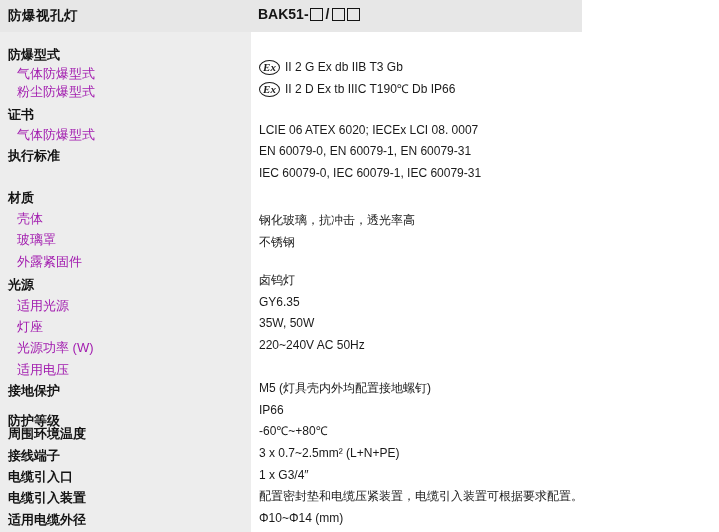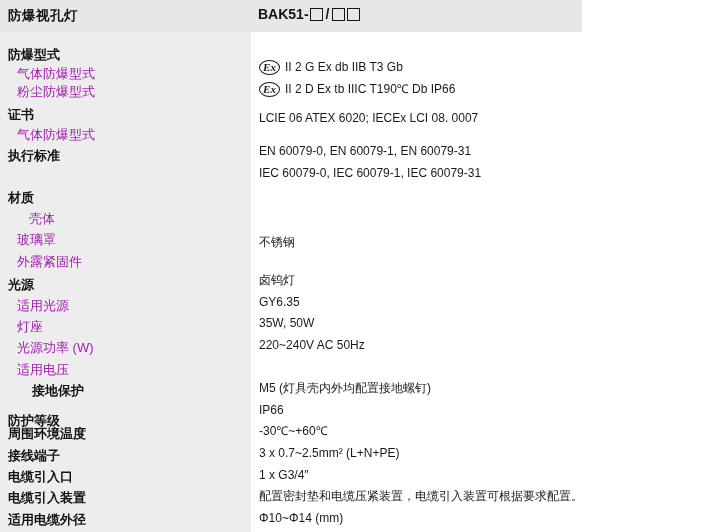--- a/index.html
+++ b/index.html
@@ -149,55 +149,56 @@
   <div class="left-band"></div>
 
   <div class="left-col">
       <div class="row-label group" style="top: 16px;">防爆型式</div>
       <div class="row-label sub" style="top: 35px;">气体防爆型式</div>
       <div class="row-label sub" style="top: 53px;">粉尘防爆型式</div>
       <div class="row-label group" style="top: 76px;">证书</div>
       <div class="row-label sub" style="top: 96px;">气体防爆型式</div>
       <div class="row-label group" style="top: 117px;">执行标准</div>
       <div class="row-label group" style="top: 159px;">材质</div>
-      <div class="row-label sub" style="top: 180px; margin-left: 12px;">壳体</div>
+      <div class="row-label sub" style="top: 180px;">壳体</div>
       <div class="row-label sub" style="top: 201px;">玻璃罩</div>
       <div class="row-label sub" style="top: 223px;">外露紧固件</div>
       <div class="row-label group" style="top: 246px;">光源</div>
       <div class="row-label sub" style="top: 267px;">适用光源</div>
       <div class="row-label sub" style="top: 288px;">灯座</div>
       <div class="row-label sub" style="top: 309px;">光源功率 (W)</div>
       <div class="row-label sub" style="top: 331px;">适用电压</div>
-      <div class="row-label group" style="top: 352px; margin-left: 24px;">接地保护</div>
+      <div class="row-label group" style="top: 352px;">接地保护</div>
       <div class="row-label group" style="top: 382px;">防护等级</div>
       <div class="row-label group" style="top: 395px;">周围环境温度</div>
       <div class="row-label group" style="top: 417px;">接线端子</div>
       <div class="row-label group" style="top: 438px;">电缆引入口</div>
       <div class="row-label group" style="top: 459px;">电缆引入装置</div>
       <div class="row-label group" style="top: 481px;">适用电缆外径</div>
     </div>
   <div class="right-col">
       <div class="ex-line" style="top: 28px;">
         <span class="ex-mark">Ex</span>
         <span>II 2 G Ex db IIB T3 Gb</span>
       </div>
       <div class="ex-line" style="top: 50px;">
         <span class="ex-mark">Ex</span>
         <span>II 2 D Ex tb IIIC T190℃ Db IP66</span>
       </div>
-      <div class="row-value" style="top: 79px;">LCIE 06 ATEX 6020; IECEx LCI 08. 0007</div>
+      <div class="row-value" style="top: 91px;">LCIE 06 ATEX 6020; IECEx LCI 08. 0007</div>
       <div class="row-value" style="top: 112px;">EN 60079-0, EN 60079-1, EN 60079-31</div>
       <div class="row-value" style="top: 134px; text-align: right;">IEC 60079-0, IEC 60079-1, IEC 60079-31</div>
+      <div class="row-value" style="top: 181px;">钢化玻璃，抗冲击，透光率高</div>
       <div class="row-value" style="top: 203px;">不锈钢</div>
       <div class="row-value" style="top: 241px;">卤钨灯</div>
       <div class="row-value" style="top: 263px;">GY6.35</div>
       <div class="row-value" style="top: 284px;">35W, 50W</div>
       <div class="row-value" style="top: 306px;">220~240V AC  50Hz</div>
       <div class="row-value" style="top: 349px;">M5 (灯具壳内外均配置接地螺钉)</div>
       <div class="row-value" style="top: 371px;">IP66</div>
-      <div class="row-value" style="top: 392px;">-30℃~+60℃</div>
+      <div class="row-value" style="top: 392px;">-60℃~+80℃</div>
       <div class="row-value" style="top: 414px;">3 x 0.7~2.5mm² (L+N+PE)</div>
       <div class="row-value" style="top: 436px;">1 x G3/4″</div>
       <div class="row-value" style="top: 457px;">配置密封垫和电缆压紧装置，电缆引入装置可根据要求配置。</div>
       <div class="row-value" style="top: 479px;">Φ10~Φ14 (mm)</div>
     </div>
 
 </div>
 
 </body></html>

